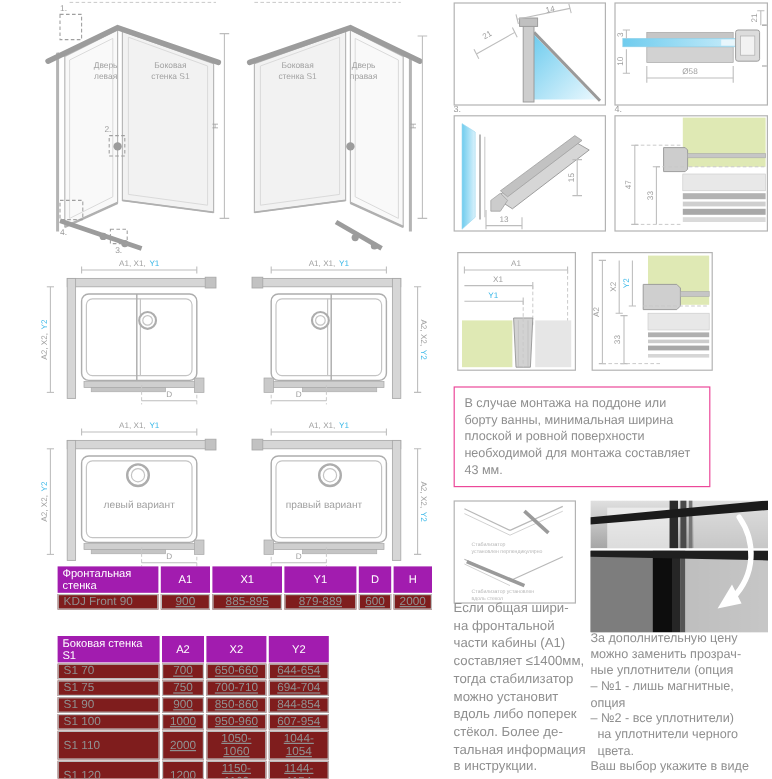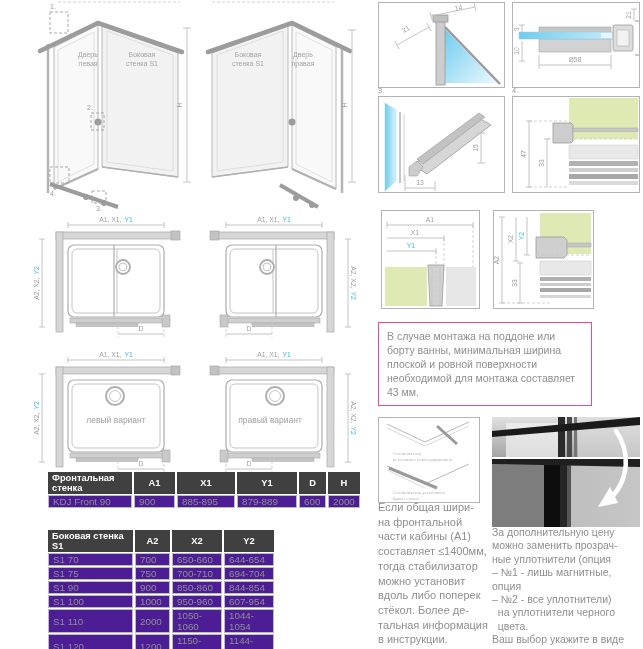--- a/index.html
+++ b/index.html
@@ -16,26 +16,26 @@
   .cnum{fill:#9a9a9a;font-size:7px;}
   .varianttxt{fill:#a0a0a0;font-size:8.5px;}
   .detailbox{position:absolute;background:#fff;border:1px solid #b3b3b3;}
   .detaillabel{position:absolute;font-size:7.5px;color:#9a9a9a;}
   .notebox{position:absolute;left:378px;top:322px;width:196px;border:1px solid #ec4899;
            padding:6px 8px;font-size:10.5px;line-height:14px;color:#8f8f8f;}
   .textblock{position:absolute;color:#8f8f8f;white-space:pre-wrap;}
   #stab-note{left:378px;top:500px;width:112px;font-size:11px;line-height:14.7px;}
   #seals-note{left:492px;top:526px;width:152px;font-size:10.5px;line-height:13.4px;}
   table.spec{border-collapse:separate;border-spacing:2px 1px;color:#909090;}
-  table.spec th{background:#404040;color:#fff;font-weight:bold;font-size:9.3px;
+  table.spec th{background:#a21caf;color:#fff;font-weight:normal;font-size:9.3px;
                 padding:1px 4px;text-align:left;}
   table.spec th.num{text-align:center;}
-  table.spec td{border:1px solid #bcbcbc;background:#4c1d95;font-size:9.8px;
+  table.spec td{border:1px solid #bcbcbc;background:#7f1d1d;font-size:9.8px;
                 padding:0 4px;height:11px;line-height:11px;}
-  table.spec td.num{text-align:left;}
+  table.spec td.num{text-align:center;text-decoration:underline;}
   .tinycap{fill:#b8b8b8;font-size:4.3px;}
 </style>
 </head>
 <body>
 
 <div id="page">
 
   <svg class="abs" style="left:30px;top:0" width="165" height="212" viewBox="0 0 165 212">
     <line class="dashl" x1="28" y1="2" x2="150" y2="2"></line>
     <polygon points="72,26 148,53 148,177 72,167" fill="#f2f2f2" stroke="#b8b8b8" stroke-width="1"></polygon>

